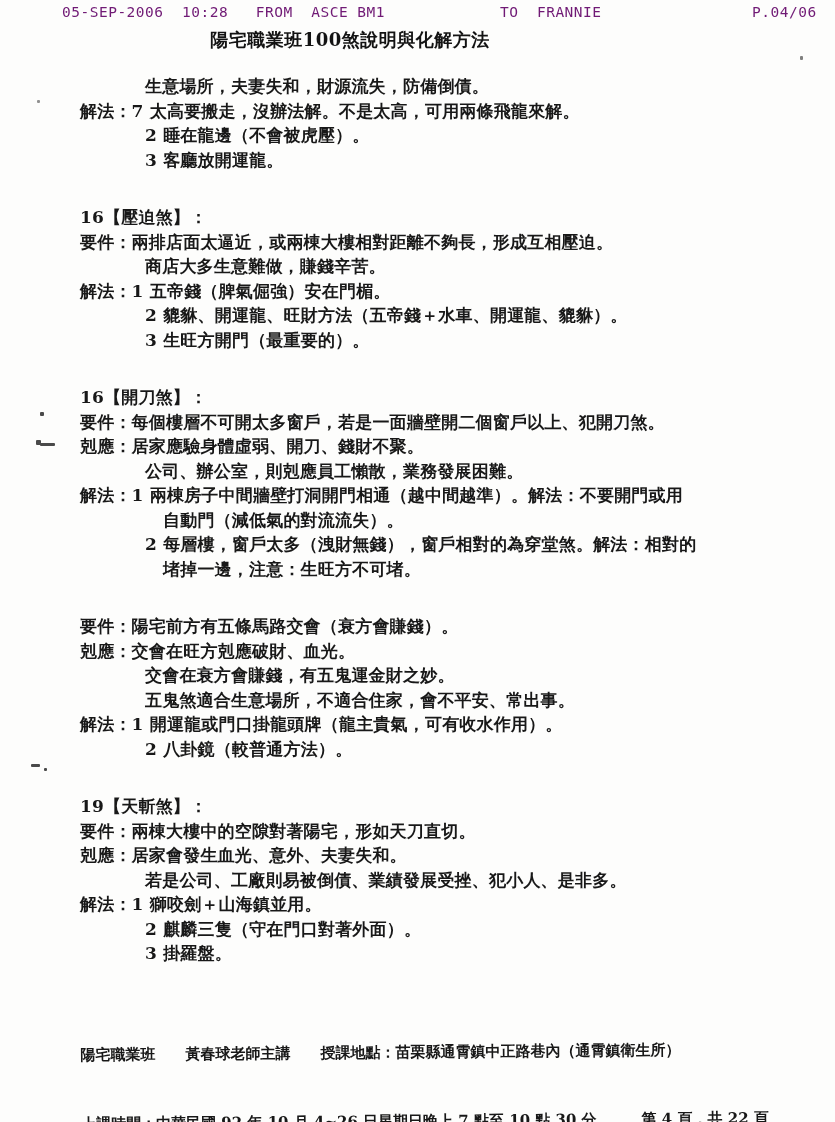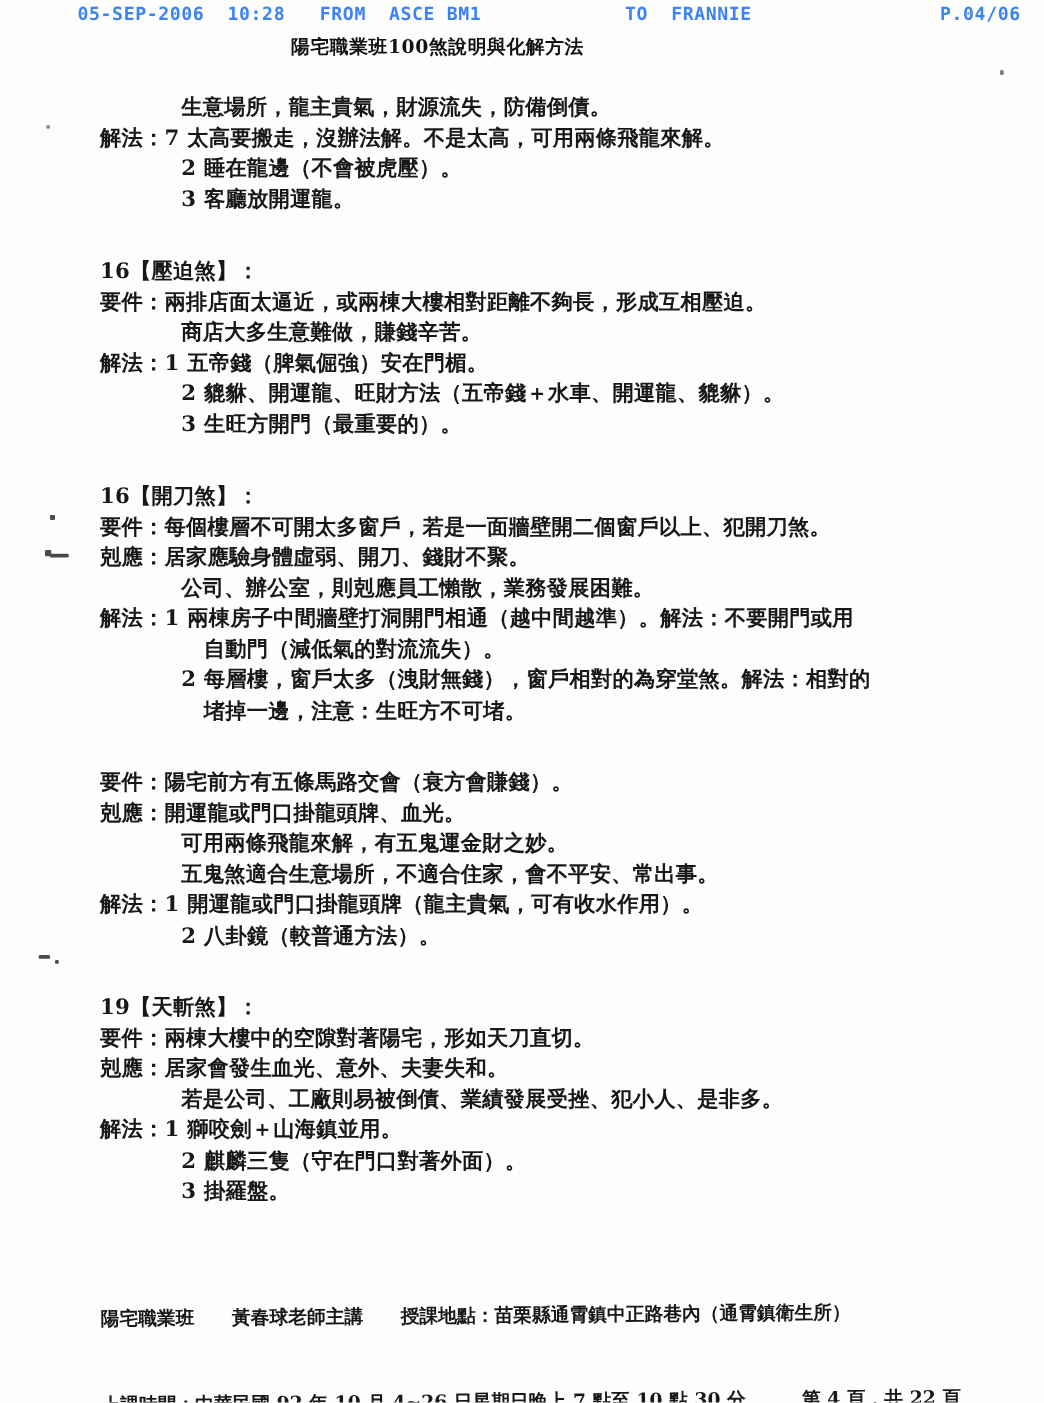--- a/index.html
+++ b/index.html
@@ -12,33 +12,33 @@
     position: relative;
     width: 835px; height: 1122px;
     background: #fdfdfc;
     color: #141414;
     overflow: hidden;
   }
   
   .fax-header {
     position: absolute; top: 4px; left: 0; width: 100%; height: 20px;
     font-family: "DejaVu Sans Mono", "Liberation Mono", monospace;
-    font-size: 14.5px; font-weight: 700; letter-spacing: 0.5px;
-    color: #3b82f6;
+    font-size: 14.5px; font-weight: 400; letter-spacing: 0.5px;
+    color: #701a75;
     white-space: pre;
   }
   .fh-left  { position: absolute; left: 62px;  top: 0; }
   .fh-to    { position: absolute; left: 500px; top: 0; }
   .fh-page  { position: absolute; left: 752px; top: 0; }
 
   
   .doc-title {
     position: absolute; top: 28px; left: 80px; width: 540px;
     margin: 0; text-align: center;
-    font-size: 15px; font-weight: 700;
+    font-size: 18px; font-weight: 700;
     letter-spacing: 0.5px;
     color: #131313;
   }
 
   
   .doc-body {
     position: absolute; top: 74px; left: 80px; width: 690px;
     font-size: 17px; line-height: 24.5px;
     font-weight: 600;
     letter-spacing: 0.2px;
@@ -78,21 +78,21 @@
   <div class="fax-header">
     <span class="fh-left">05-SEP-2006  10:28   FROM  ASCE BM1</span>
     <span class="fh-to">TO  FRANNIE</span>
     <span class="fh-page">P.04/06</span>
   </div>
 
   <h1 class="doc-title">陽宅職業班100煞說明與化解方法</h1>
 
   <div class="doc-body">
       <div class="section">
-        <div class="line i1">生意場所，龍主貴氣，財源流失，防備倒債。</div>
+        <div class="line i1">生意場所，夫妻失和，財源流失，防備倒債。</div>
         <div class="line i0">解法：7 太高要搬走，沒辦法解。不是太高，可用兩條飛龍來解。</div>
         <div class="line i1">2 睡在龍邊（不會被虎壓）。</div>
         <div class="line i1">3 客廳放開運龍。</div>
       </div>
       <div class="section">
         <div class="line sec-heading">16【壓迫煞】：</div>
         <div class="line i0">要件：兩排店面太逼近，或兩棟大樓相對距離不夠長，形成互相壓迫。</div>
         <div class="line i1">商店大多生意難做，賺錢辛苦。</div>
         <div class="line i0">解法：1 五帝錢（脾氣倔強）安在門楣。</div>
         <div class="line i1">2 貔貅、開運龍、旺財方法（五帝錢＋水車、開運龍、貔貅）。</div>
@@ -103,22 +103,22 @@
         <div class="line i0">要件：每個樓層不可開太多窗戶，若是一面牆壁開二個窗戶以上、犯開刀煞。</div>
         <div class="line i0">剋應：居家應驗身體虛弱、開刀、錢財不聚。</div>
         <div class="line i1">公司、辦公室，則剋應員工懶散，業務發展困難。</div>
         <div class="line i0">解法：1 兩棟房子中間牆壁打洞開門相通（越中間越準）。解法：不要開門或用</div>
         <div class="line i2">自動門（減低氣的對流流失）。</div>
         <div class="line i1">2 每層樓，窗戶太多（洩財無錢），窗戶相對的為穿堂煞。解法：相對的</div>
         <div class="line i2">堵掉一邊，注意：生旺方不可堵。</div>
       </div>
       <div class="section">
         <div class="line i0">要件：陽宅前方有五條馬路交會（衰方會賺錢）。</div>
-        <div class="line i0">剋應：開運龍或門口掛龍頭牌、血光。</div>
-        <div class="line i1">可用兩條飛龍來解，有五鬼運金財之妙。</div>
+        <div class="line i0">剋應：交會在旺方剋應破財、血光。</div>
+        <div class="line i1">交會在衰方會賺錢，有五鬼運金財之妙。</div>
         <div class="line i1">五鬼煞適合生意場所，不適合住家，會不平安、常出事。</div>
         <div class="line i0">解法：1 開運龍或門口掛龍頭牌（龍主貴氣，可有收水作用）。</div>
         <div class="line i1">2 八卦鏡（較普通方法）。</div>
       </div>
       <div class="section">
         <div class="line sec-heading">19【天斬煞】：</div>
         <div class="line i0">要件：兩棟大樓中的空隙對著陽宅，形如天刀直切。</div>
         <div class="line i0">剋應：居家會發生血光、意外、夫妻失和。</div>
         <div class="line i1">若是公司、工廠則易被倒債、業績發展受挫、犯小人、是非多。</div>
         <div class="line i0">解法：1 獅咬劍＋山海鎮並用。</div>

